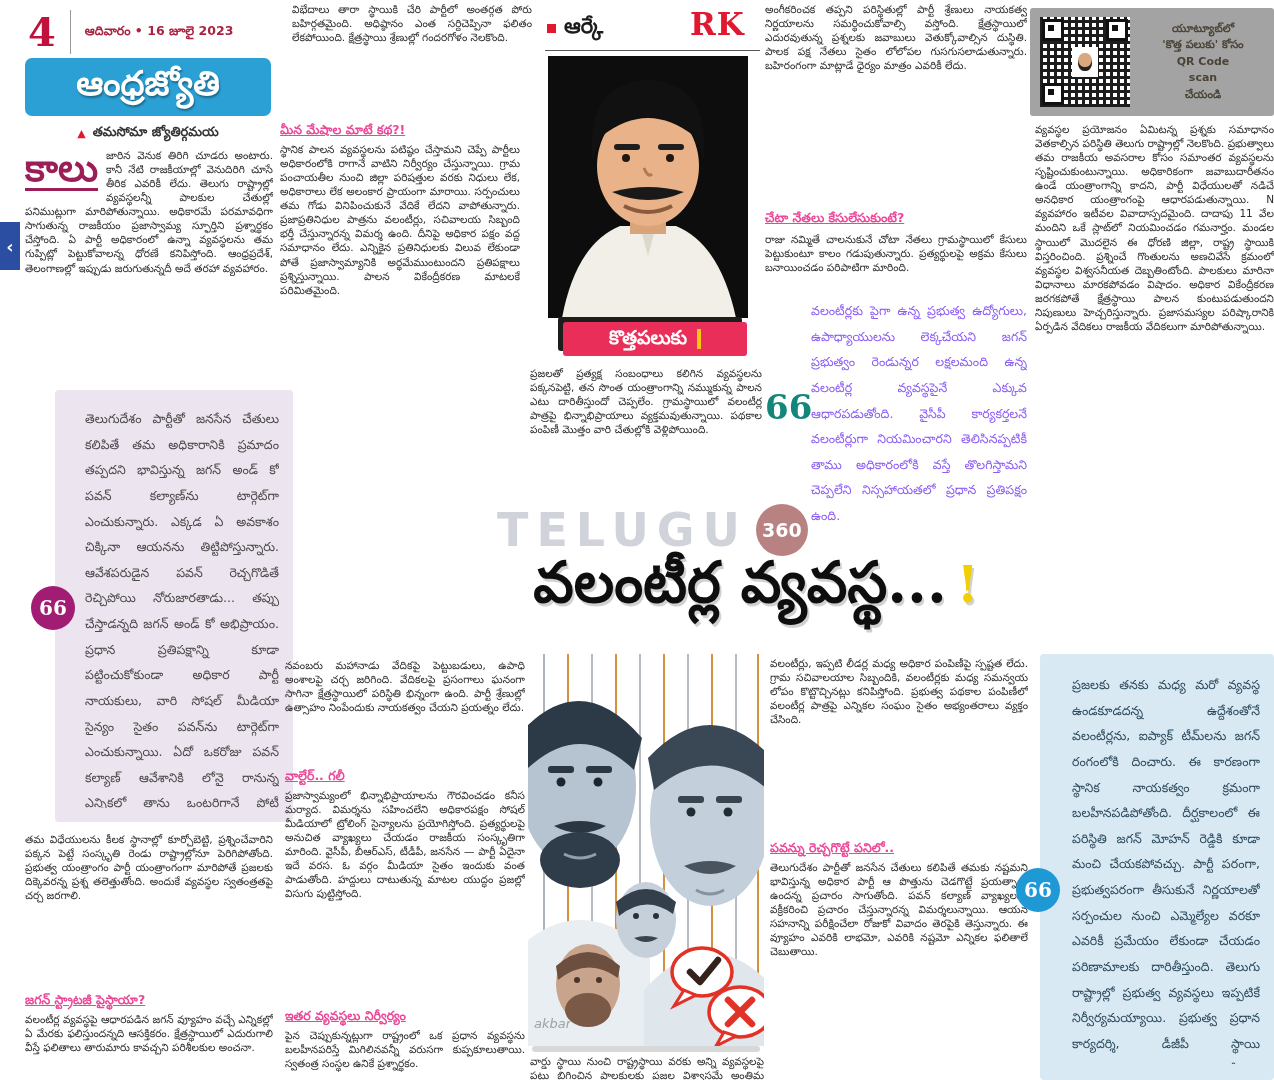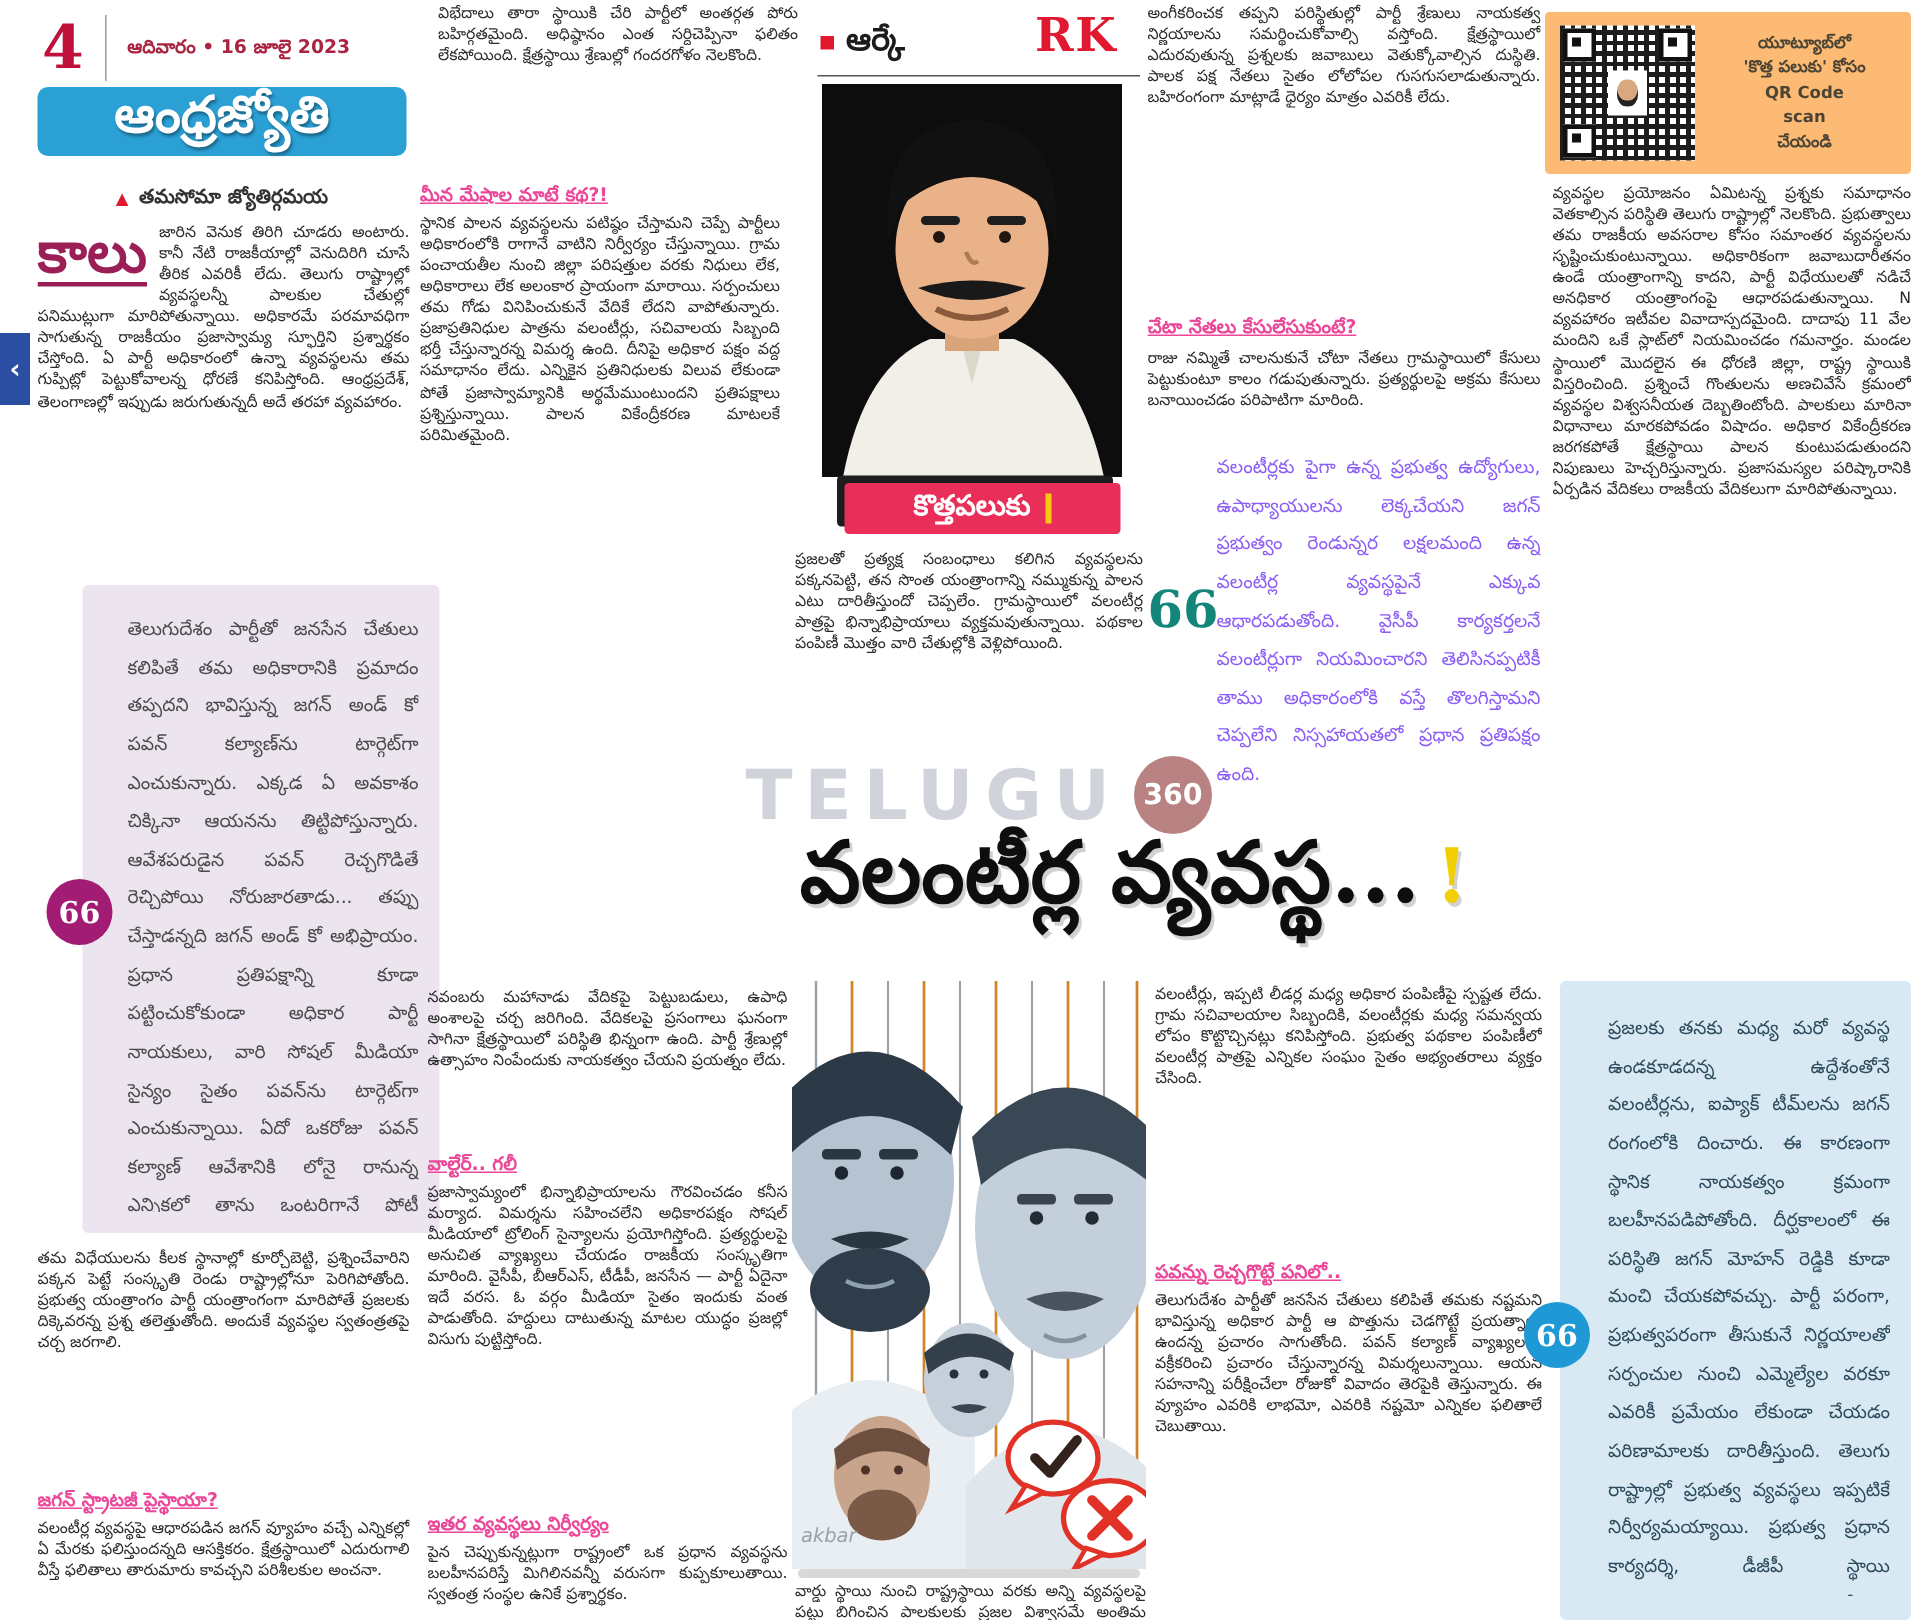--- a/index.html
+++ b/index.html
@@ -39,21 +39,21 @@
   .blue-quote{color:#2c4a5c;}
   
   .headline{display:flex;align-items:baseline;justify-content:center;gap:10px;
             font-family:"DejaVu Serif",serif;font-weight:900;font-size:57px;color:#0e0e0e;
             text-shadow:2px 3px 0 rgba(0,0,0,.18);white-space:nowrap;}
   .headline .accent{color:#f2cf00;font-size:50px;}
   
   .dropcap{float:left;font-size:38px;line-height:.95;font-weight:900;color:#9c1e56;
            border-bottom:3px solid #9c1e56;margin:2px 8px 0 0;padding-bottom:2px;}
   
-  .qr-wrap{background:#fdba74;border-radius:3px;display:flex;align-items:center;gap:12px;padding:10px;}
+  .qr-wrap{background:#a3a3a3;border-radius:3px;display:flex;align-items:center;gap:12px;padding:10px;}
   .qr-code{width:90px;height:90px;background:#fff;position:relative;flex:0 0 auto;
     background-image:repeating-linear-gradient(0deg,#1d1d1d 0 3px,transparent 3px 7px),
                      repeating-linear-gradient(90deg,#1d1d1d 0 3px,transparent 3px 7px);}
   .finder{position:absolute;width:16px;height:16px;border:3px solid #111;background:#fff;}
   .finder::after{content:"";position:absolute;left:3px;top:3px;width:6px;height:6px;background:#111;}
   .qr-face{position:absolute;left:32px;top:30px;width:26px;height:30px;background:#fff;display:flex;align-items:center;justify-content:center;}
   .qr-face::after{content:"";width:14px;height:18px;border-radius:45%;background:#d9a87e;box-shadow:0 -4px 0 0 #222 inset;}
   .qr-text{font-size:11px;font-weight:bold;color:#4a4436;text-align:center;line-height:1.5;flex:1;}
   
   .watermark{display:flex;align-items:center;gap:8px;opacity:.55;pointer-events:none;}
@@ -67,21 +67,21 @@
 
 <div class="abs back-btn" style="left:0;top:222px;">
   <span>‹</span>
 </div>
 
 <div class="abs" style="left:28px;top:10px;display:flex;align-items:center;gap:14px;">
   <div class="page-num">4</div>
   <div class="hdr-divider"></div>
   <div class="page-date">ఆదివారం • 16 జూలై 2023</div>
 </div>
-<div class="abs masthead" style="left:25px;top:58px;width:246px;height:46px;font-family:Liberation Mono, monospace;">ఆంధ్రజ్యోతి</div>
+<div class="abs masthead" style="left:25px;top:58px;width:246px;height:58px;">ఆంధ్రజ్యోతి</div>
 <div class="abs tagline" style="left:25px;top:124px;width:246px;">
   <span class="tri">▲</span>
   <span>తమసోమా జ్యోతిర్గమయ</span>
 </div>
 
 <div class="abs body-text" style="left:25px;top:148px;width:248px;height:238px;">
   <span class="dropcap">కాలు</span><span>జారిన వెనుక తిరిగి చూడరు అంటారు. కానీ నేటి రాజకీయాల్లో వెనుదిరిగి చూసే తీరిక ఎవరికీ లేదు. తెలుగు రాష్ట్రాల్లో వ్యవస్థలన్నీ పాలకుల చేతుల్లో పనిముట్లుగా మారిపోతున్నాయి. అధికారమే పరమావధిగా సాగుతున్న రాజకీయం ప్రజాస్వామ్య స్ఫూర్తిని ప్రశ్నార్థకం చేస్తోంది. ఏ పార్టీ అధికారంలో ఉన్నా వ్యవస్థలను తమ గుప్పిట్లో పెట్టుకోవాలన్న ధోరణే కనిపిస్తోంది. ఆంధ్రప్రదేశ్, తెలంగాణల్లో ఇప్పుడు జరుగుతున్నదీ అదే తరహా వ్యవహారం.</span>
 </div>
 
 <div class="abs pink-box" style="left:55px;top:390px;width:238px;height:432px;">

